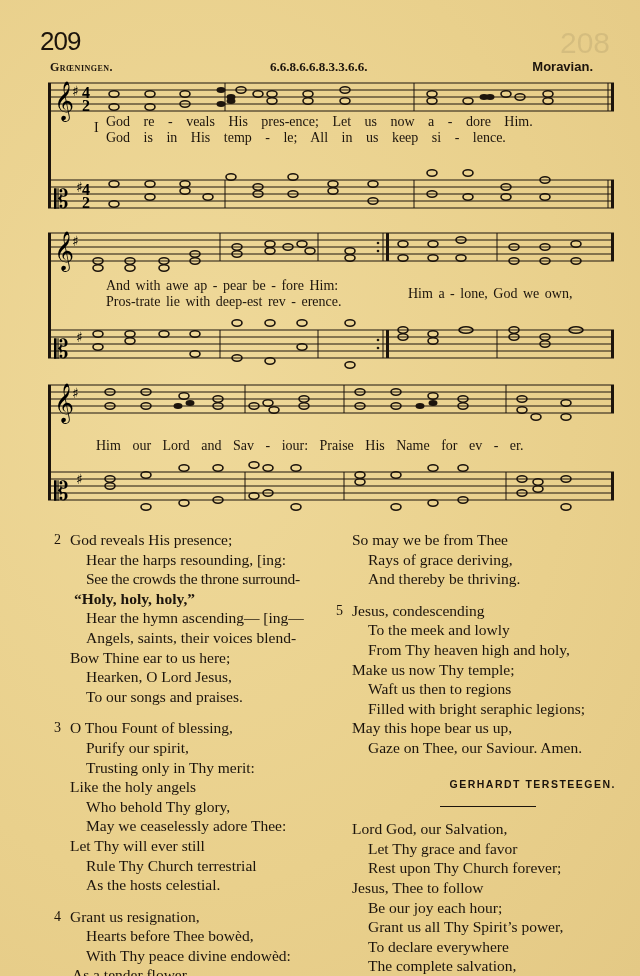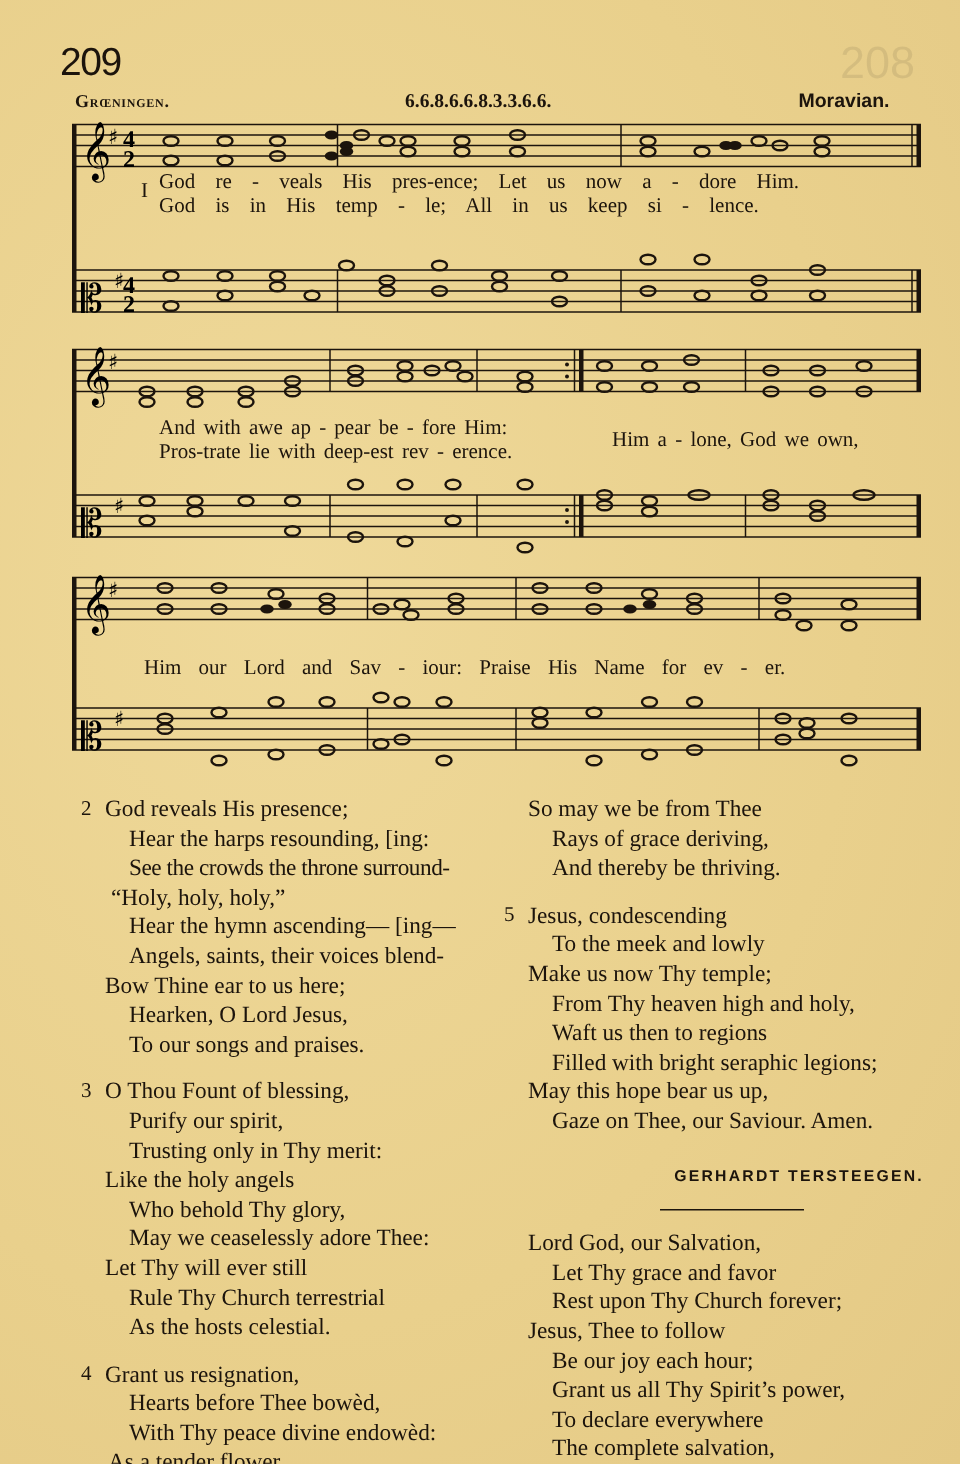--- a/index.html
+++ b/index.html
@@ -324,21 +324,21 @@
       </g>
   </svg>
   <div class="lyric" style="left:48px;top:58px;word-spacing:8px;">Him  our  Lord and  Sav  -  iour: Praise His  Name for  ev  -  er.</div>
 </div>
 
 <div class="verse-col" style="left:70px;top:530px;width:270px;">
   <div>
     <div class="ln i0"><span class="vnum">2</span><span>God reveals His presence;</span></div>
     <div class="ln i1">Hear the harps resounding,   [ing:</div>
     <div class="ln i1" style="letter-spacing:-0.3px;">See the crowds the throne surround-</div>
-    <div class="ln" style="padding-left:4px;">“Holy, holy, holy,”</div>
+    <div class="ln" style="padding-left:4px;font-weight:bold;">“Holy, holy, holy,”</div>
     <div class="ln i1">Hear the hymn ascending— [ing—</div>
     <div class="ln i1">Angels, saints, their voices blend-</div>
     <div class="ln i0">Bow Thine ear to us here;</div>
     <div class="ln i1">Hearken, O Lord Jesus,</div>
     <div class="ln i1">To our songs and praises.</div>
   </div>
   <div class="gap"></div>
   <div>
     <div class="ln i0"><span class="vnum">3</span><span>O Thou Fount of blessing,</span></div>
     <div class="ln i1">Purify our spirit,</div>
@@ -363,22 +363,22 @@
 <div class="verse-col" style="left:352px;top:530px;width:270px;">
   <div>
     <div class="ln i0">So may we be from Thee</div>
     <div class="ln i1">Rays of grace deriving,</div>
     <div class="ln i1">And thereby be thriving.</div>
   </div>
   <div class="gap"></div>
   <div>
     <div class="ln i0"><span class="vnum">5</span><span>Jesus, condescending</span></div>
     <div class="ln i1">To the meek and lowly</div>
+    <div class="ln i1">From Thy heaven high and holy,</div>
     <div class="ln i0">Make us now Thy temple;</div>
-    <div class="ln i1">From Thy heaven high and holy,</div>
     <div class="ln i1">Waft us then to regions</div>
     <div class="ln i1">Filled with bright seraphic legions;</div>
     <div class="ln i0">May this hope bear us up,</div>
     <div class="ln i1">Gaze on Thee, our Saviour.  Amen.</div>
   </div>
   <div class="author" style="width:264px;margin-top:17px;text-align:right;">GERHARDT TERSTEEGEN.</div>
   <div class="divider"></div>
   <div>
     <div class="ln i0">Lord God, our Salvation,</div>
     <div class="ln i1">Let Thy grace and favor</div>

